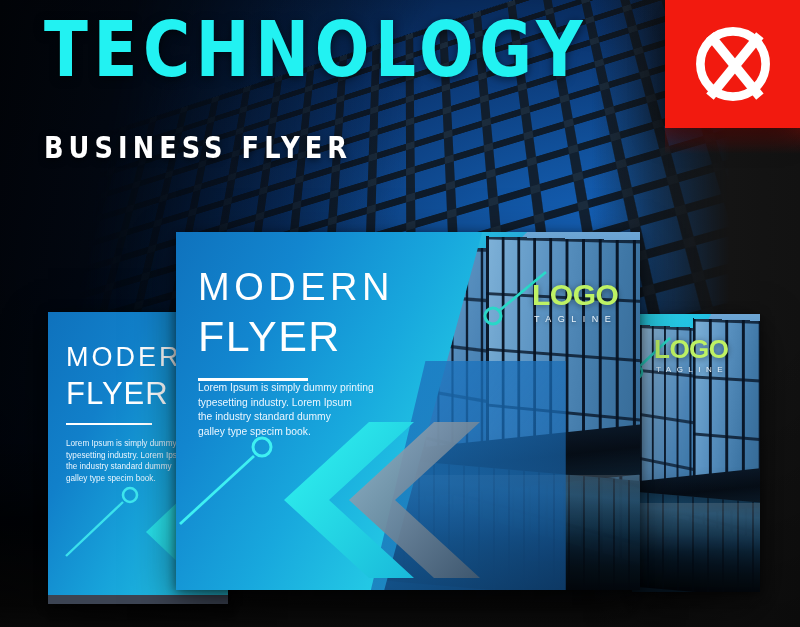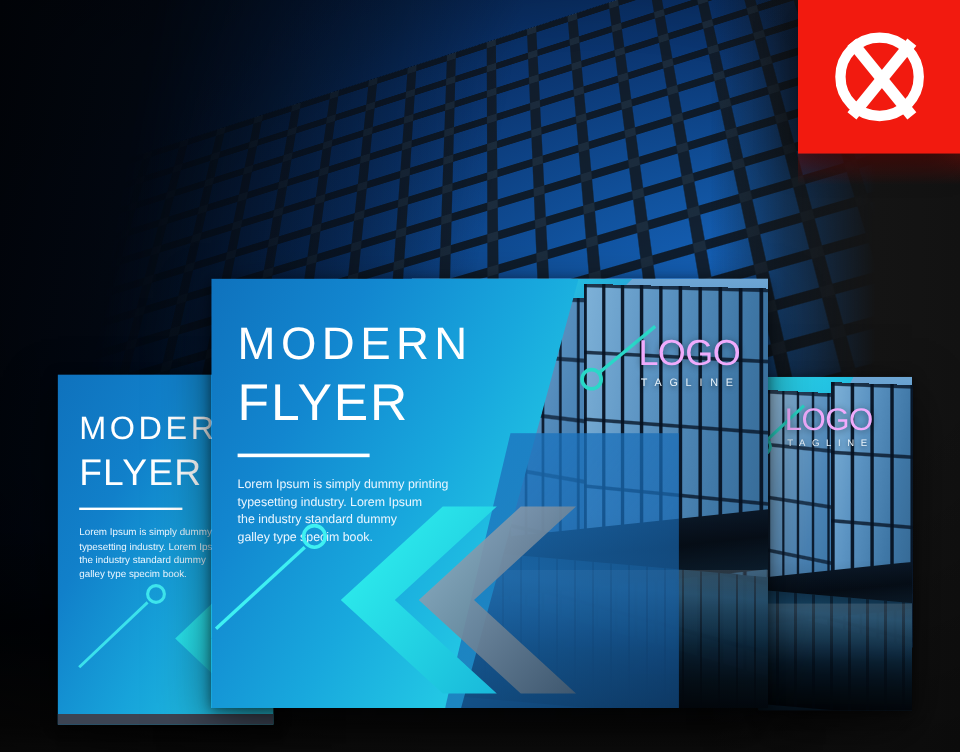--- a/index.html
+++ b/index.html
@@ -105,21 +105,21 @@
   .photo-dark{ position:absolute; inset:0;
       background:linear-gradient(to bottom, rgba(0,0,0,0) 55%, rgba(0,0,0,.35) 80%, rgba(0,0,0,.6) 100%); }
 
   
   .ft-modern{ color:#fff; font-weight:300; letter-spacing:4px; line-height:1; }
   .ft-flyer{ color:#fff; font-weight:400; letter-spacing:2px; line-height:1; }
   .ft-rule{ background:#fff; }
   .ft-body{ color:#eaf6ff; line-height:1.42; }
 
   
-  .lg-logo{ color:#f0abfc; font-weight:400; letter-spacing:0px; line-height:1;
+  .lg-logo{ color:#bef264; font-weight:700; letter-spacing:0px; line-height:1;
      text-shadow:0 1px 6px rgba(0,0,0,.45); }
   .lg-tag{ color:#e8f3fb; font-weight:300; line-height:1;
      text-shadow:0 1px 4px rgba(0,0,0,.5); }
 
   
   .chev{ position:absolute; }
 
   
   #flyer-main{ left:176px; top:232px; width:464px; height:358px; }
   #flyer-main .photo{ width:61%; }
@@ -143,20 +143,24 @@
   <div class="bg-base"></div>
   <div class="grid-wrap">
     <div class="grid"></div>
     <div class="grid2"></div>
   </div>
   <div class="bg-dark-left"></div>
   <div class="bg-floor"></div>
   <div class="bg-rightdark"></div>
   <div class="bg-vign"></div>
 
+  <div class="hdr">
+    <div class="hdr-title">TECHNOLOGY</div>
+    <div class="hdr-sub">BUSINESS FLYER</div>
+  </div>
 
   <div class="badge-shadow"></div>
   <div class="badge">
     <svg width="96" height="96" viewBox="0 0 100 100">
       <circle cx="50" cy="50" r="34" fill="none" stroke="#ffffff" stroke-width="9"></circle>
       <path d="M26 20 L78 84" stroke="#ffffff" stroke-width="10" stroke-linecap="butt" fill="none"></path>
       <path d="M78 20 L26 84" stroke="#ffffff" stroke-width="10" stroke-linecap="butt" fill="none"></path>
       <path d="M26 20 L78 84" stroke="#f21a0f" stroke-width="3.2" fill="none" opacity="0"></path>
     </svg>
   </div>
@@ -236,21 +240,21 @@
     </svg>
     <div style="position:absolute;left:356px;top:48px;">
       <div class="lg-logo" style="font-size:30px;letter-spacing:-.5px;">LOGO</div>
       <div class="lg-tag" style="font-size:9px;letter-spacing:6.5px;margin-top:5px;margin-left:2px;">TAGLINE</div>
     </div>
 
     <div style="position:absolute;left:22px;top:36px;">
       <div class="ft-modern" style="font-size:38px;letter-spacing:4.5px;">MODERN</div>
       <div class="ft-flyer" style="font-size:43px;margin-top:9px;letter-spacing:1.5px;">FLYER</div>
       <div class="ft-rule" style="width:110px;height:3px;margin-top:20px;"></div>
-      <div style="margin-top:17px;font-size:10.3px;">
+      <div style="font-size:10.3px;">
         <div class="ft-body">Lorem Ipsum is simply dummy printing</div>
         <div class="ft-body">typesetting industry. Lorem Ipsum</div>
         <div class="ft-body">the industry standard dummy</div>
         <div class="ft-body">galley type specim book.</div>
       </div>
     </div>
 
     <svg class="chev" style="left:0;bottom:-14px;width:330px;height:200px;" viewBox="0 0 330 200">
       <defs>
         <linearGradient id="mgA" x1="0" y1="0" x2="1" y2="1">

